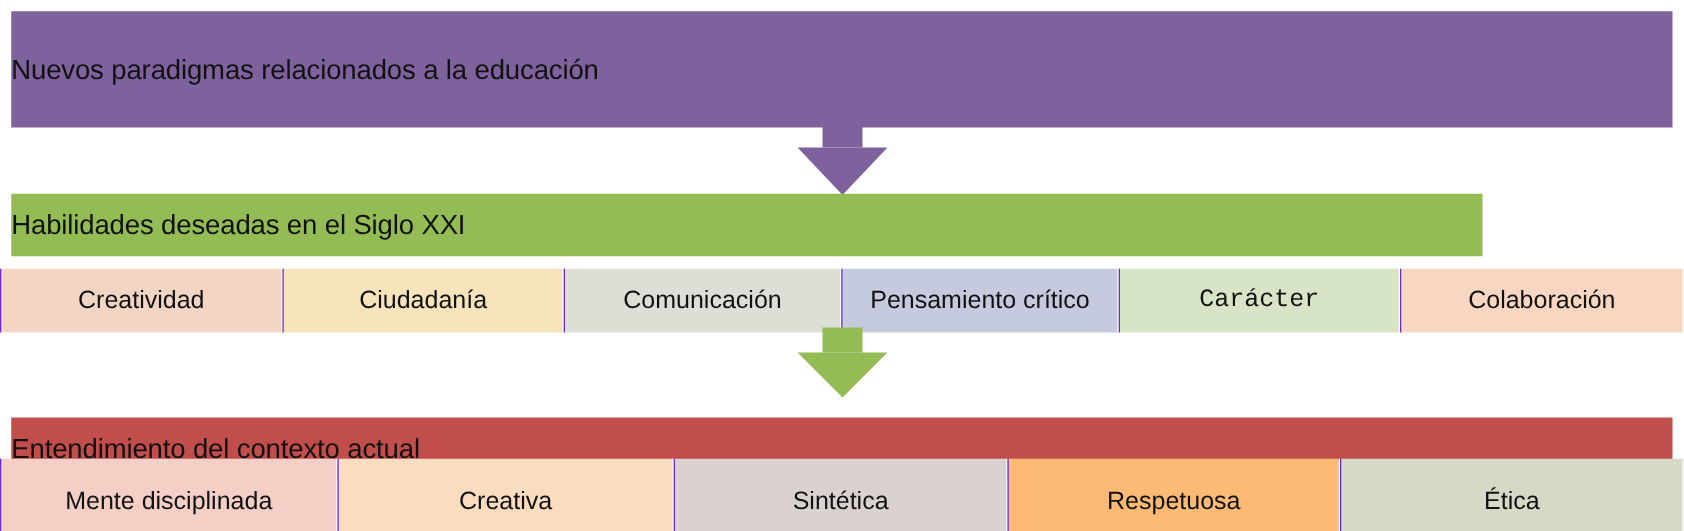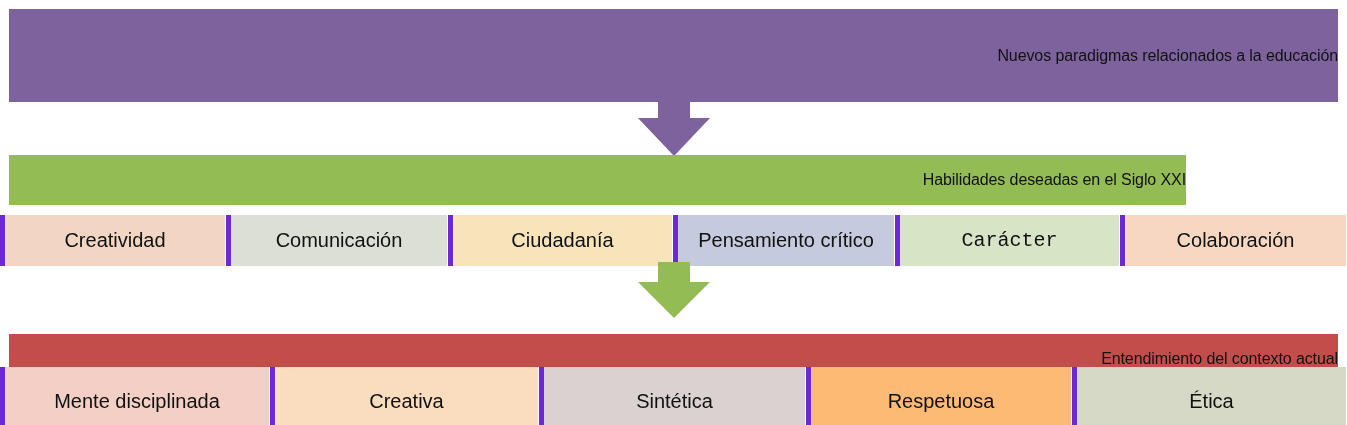--- a/index.html
+++ b/index.html
@@ -14,23 +14,23 @@
     position: relative;
     width: 1347px;
     height: 425px;
     background: #ffffff;
     overflow: hidden;
   }
   .band {
     position: absolute;
     display: flex;
     align-items: center;
-    justify-content: flex-end;
+    justify-content: flex-start;
     color: #111111;
-    font-size: 16px;
+    font-size: 22px;
     letter-spacing: -0.1px;
     white-space: nowrap;
   }
   #title-band {
     left: 9px;
     top: 9px;
     width: 1329px;
     height: 93px;
     background: #7e629e;
   }
@@ -63,21 +63,21 @@
     height: 68px;
   }
   .cell {
     display: flex;
     align-items: center;
     justify-content: center;
     box-sizing: border-box;
     color: #111111;
     font-size: 20px;
     white-space: nowrap;
-    border-left: 5px solid #6d28d9;
+    border-left: 1px solid #6d28d9;
     border-right: 1px solid #ffffff;
   }
   .arrow-wrap {
     position: absolute;
   }
   .arrow-shaft {
     position: absolute;
     left: 50%;
     transform: translateX(-50%);
     top: 0;
@@ -137,25 +137,25 @@
   </div>
 
   <div class="band" id="skills-band" style="background: rgb(148, 188, 85);">
     <span>Habilidades deseadas en el Siglo XXI</span>
   </div>
 
   <div class="cell-row" id="skills-row">
     <div class="cell" style="background: rgb(243, 213, 195); width: 226px; flex: 0 0 226px;">
       <span>Creatividad</span>
     </div>
+    <div class="cell" style="background: rgb(247, 228, 187); width: 225px; flex: 0 0 225px;">
+      <span>Ciudadanía</span>
+    </div>
     <div class="cell" style="background: rgb(220, 223, 214); width: 222px; flex: 0 0 222px;">
       <span>Comunicación</span>
-    </div>
-    <div class="cell" style="background: rgb(247, 228, 187); width: 225px; flex: 0 0 225px;">
-      <span>Ciudadanía</span>
     </div>
     <div class="cell" style="background: rgb(197, 202, 223); width: 222px; flex: 0 0 222px;">
       <span>Pensamiento crítico</span>
     </div>
     <div class="cell" style="background: rgb(216, 228, 198); width: 225px; flex: 0 0 225px; font-family: Liberation Mono, monospace;">
       <span>Carácter</span>
     </div>
     <div class="cell" style="background: rgb(247, 215, 194); width: 227px; flex: 0 0 227px;">
       <span>Colaboración</span>
     </div>

